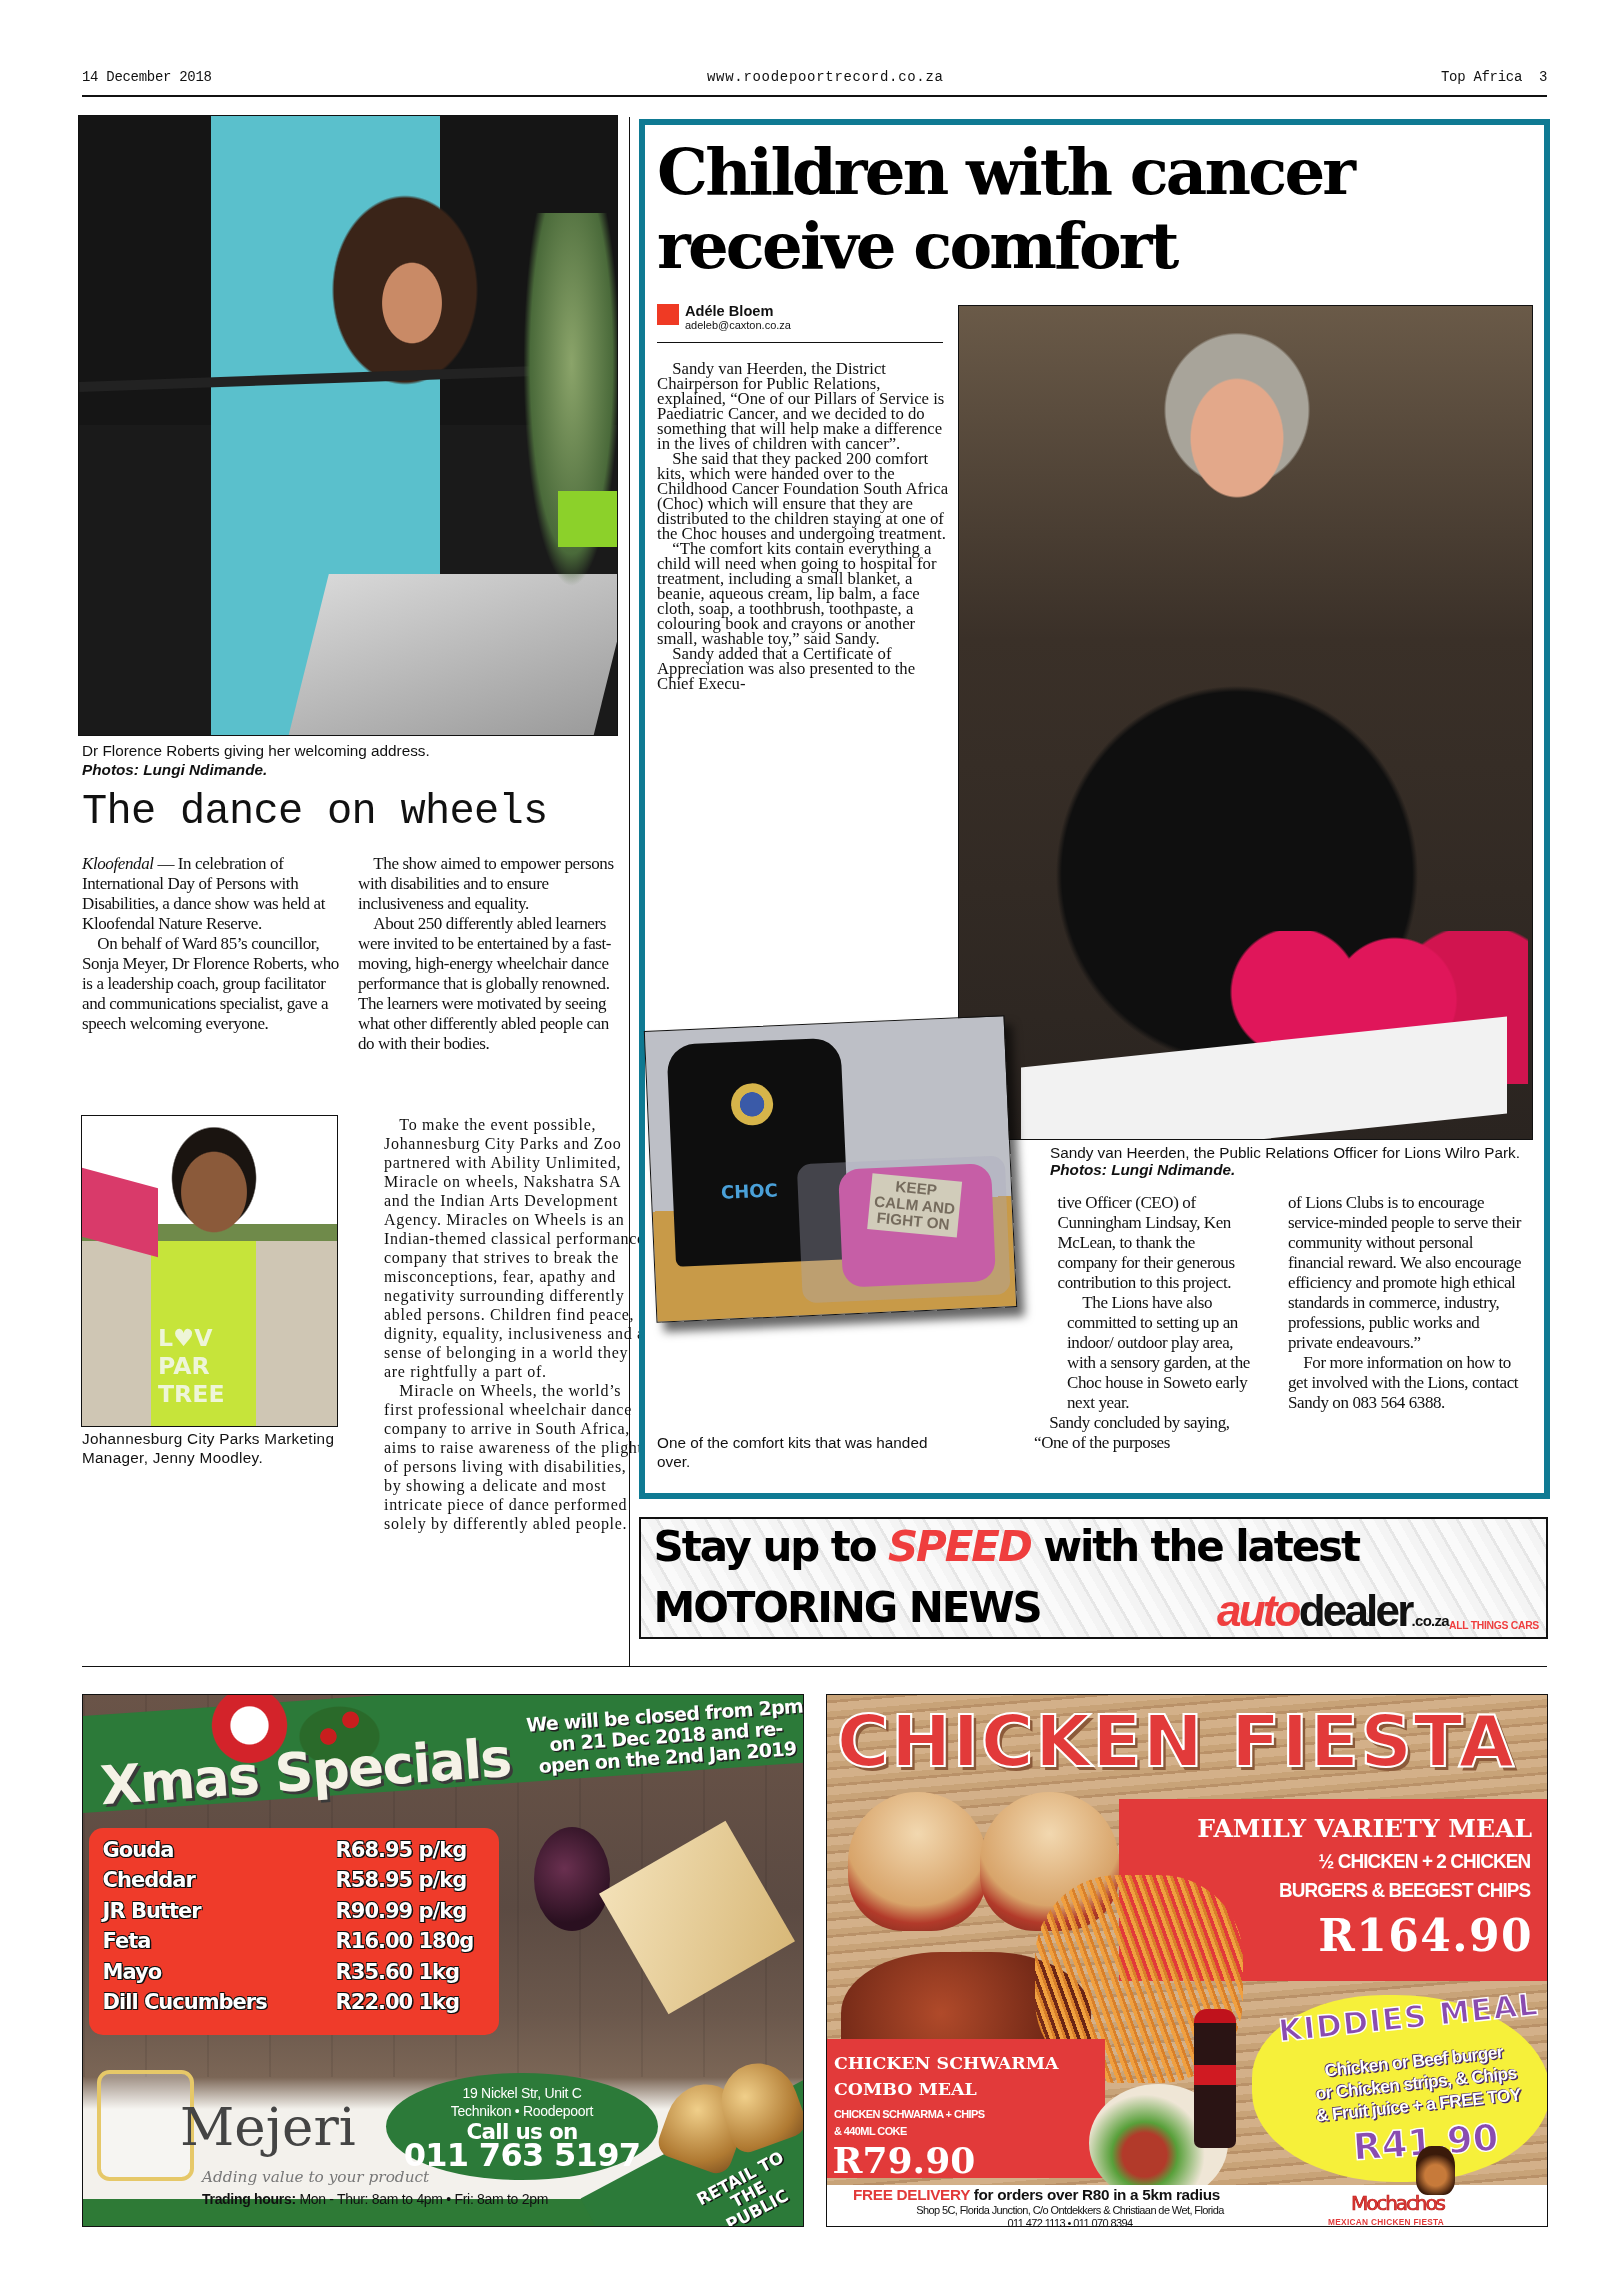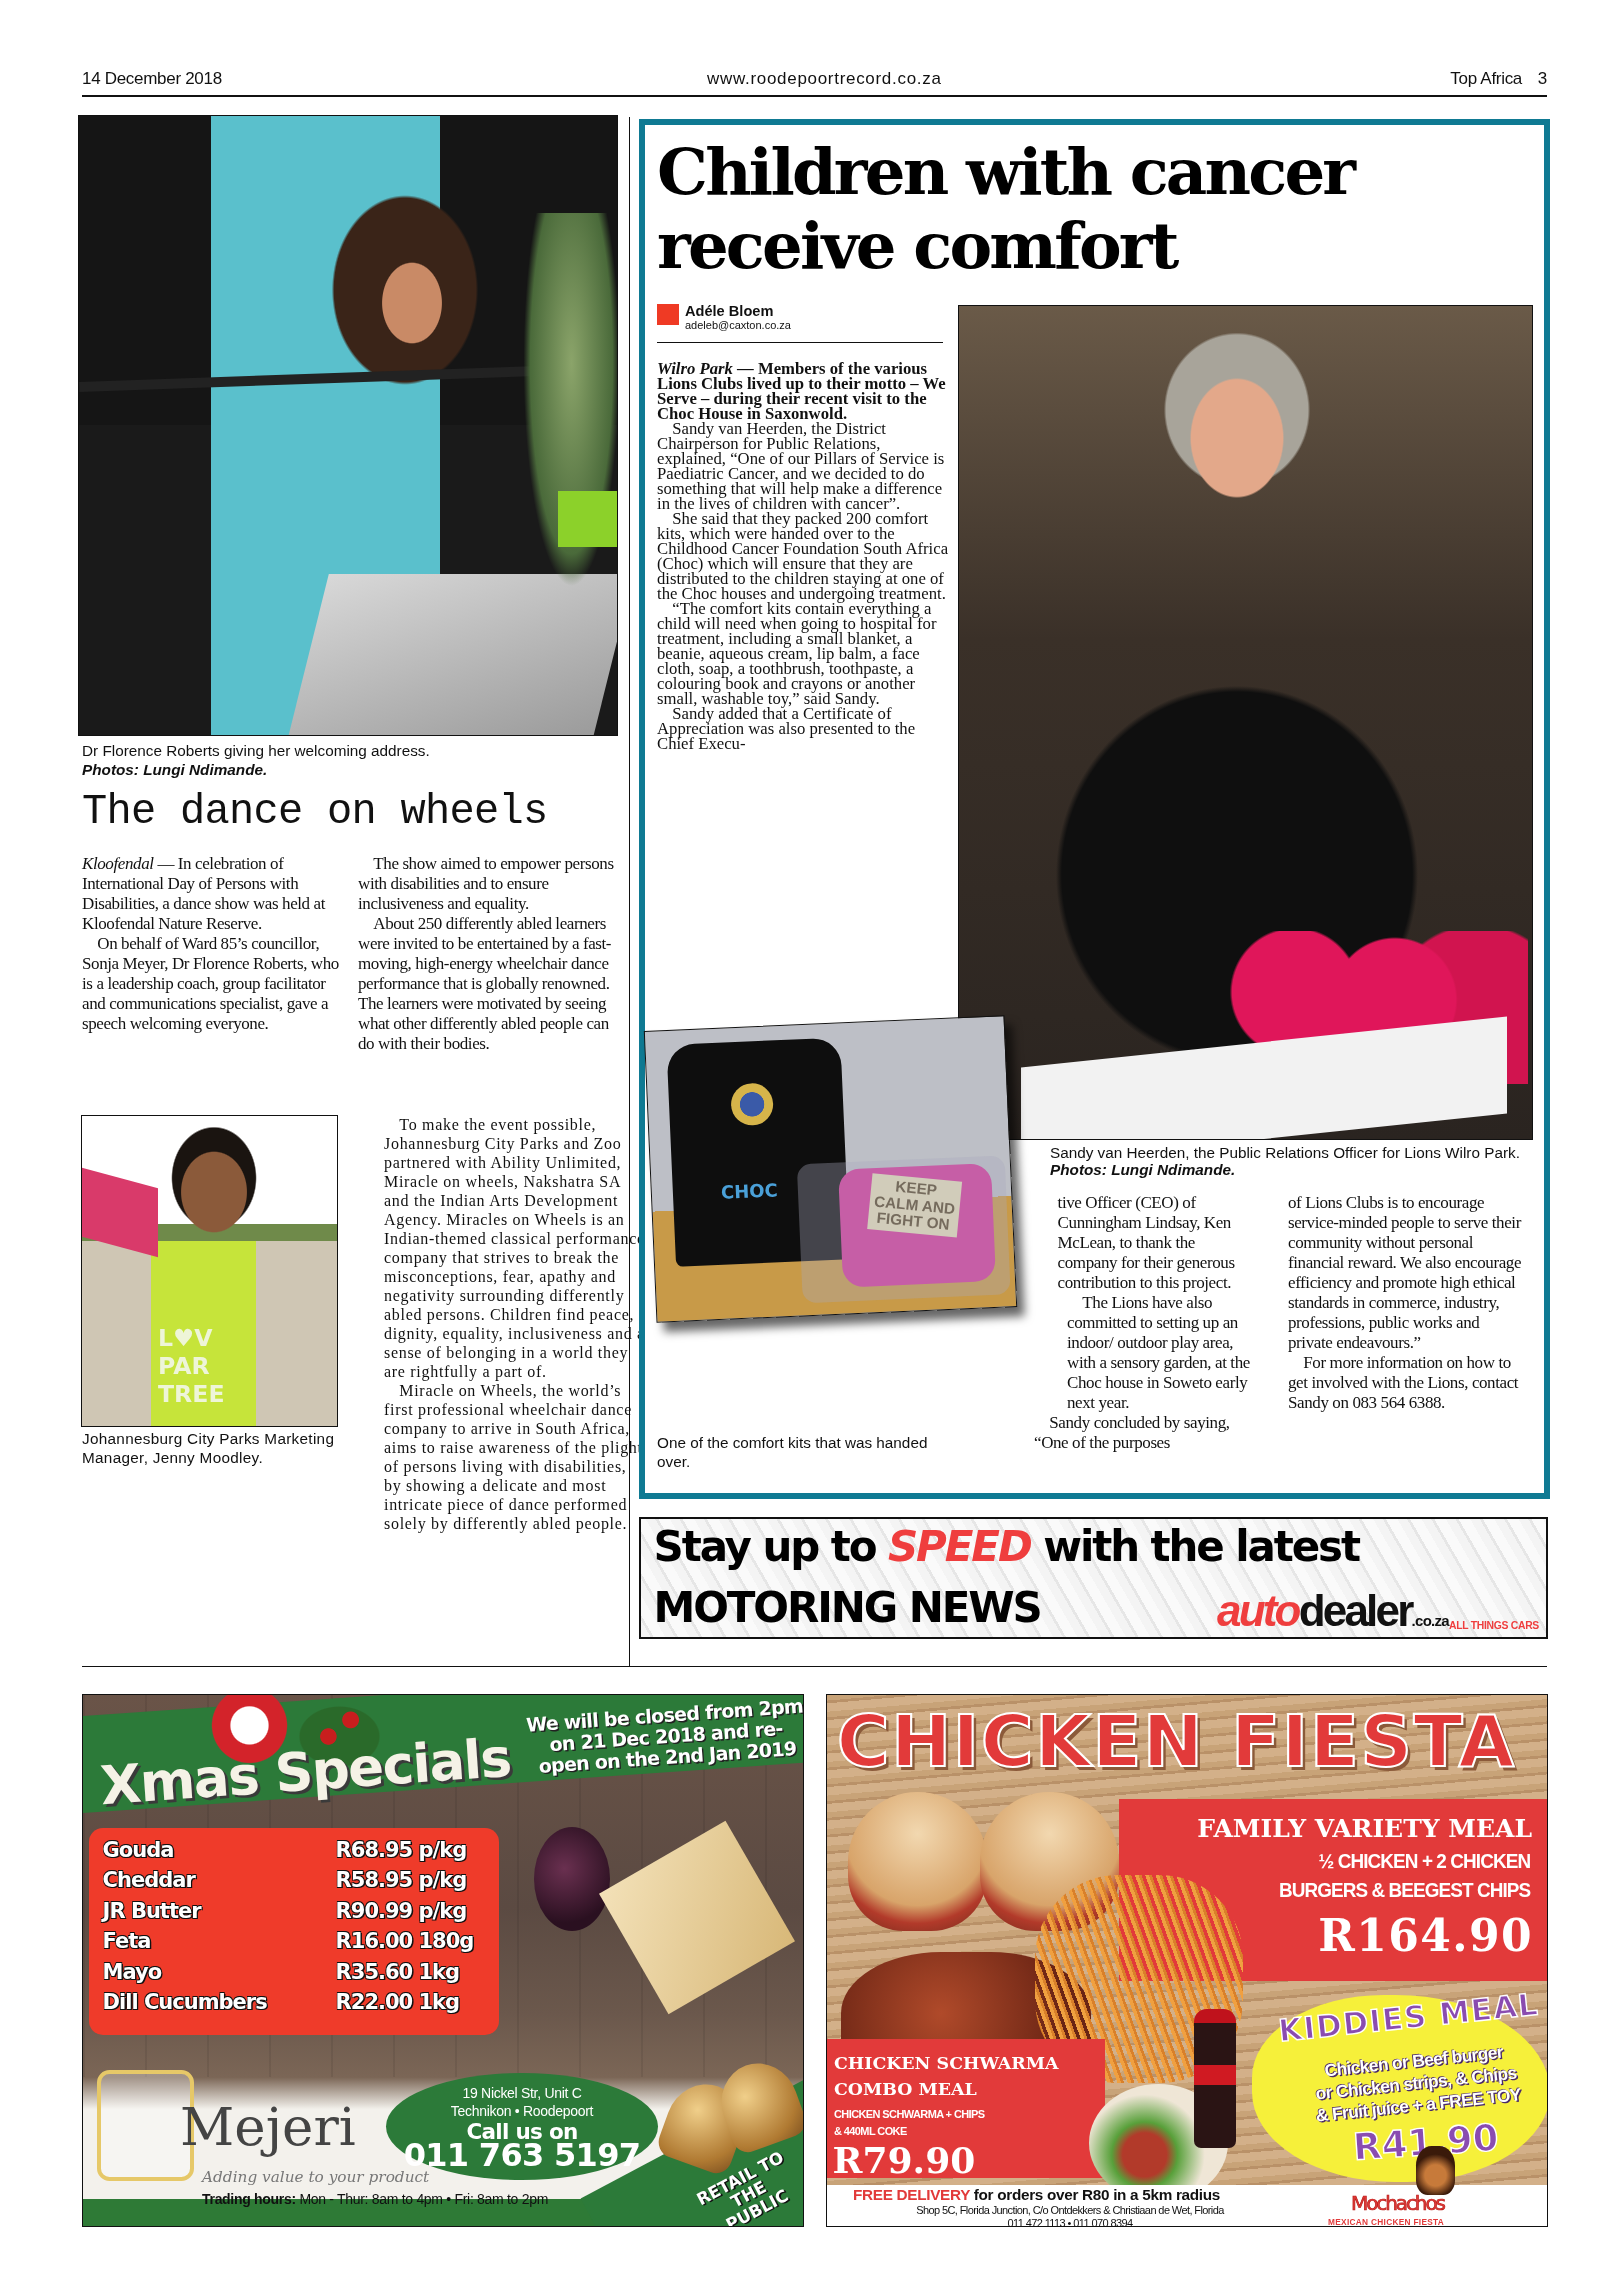--- a/index.html
+++ b/index.html
@@ -3,21 +3,21 @@
 <meta charset="utf-8">
 <style>
   * { box-sizing: border-box; margin: 0; padding: 0; }
   html, body { width: 1624px; height: 2295px; background: #ffffff; overflow: hidden; }
   body { position: relative; font-family: "Liberation Serif", serif; color: #111; }
 
   .abs { position: absolute; }
 
   
   .hdr { position: absolute; top: 69px; left: 82px; width: 1465px; height: 28px; border-bottom: 2.1px solid #111; }
-  .hdr span { position: absolute; top: 0; font-family: Liberation Sans, sans-serif; font-size: 17px; letter-spacing: -0.3px; }
+  .hdr span { position: absolute; top: 0; font-family: Liberation Mono, monospace; font-size: 14px; letter-spacing: -0.3px; }
   .hdr .date { left: 0; }
   .hdr .url { left: 625px; letter-spacing: 0.7px; }
   .hdr .sec { right: 25px; }
   .hdr .pg { right: 0; }
 
   
   .photo { position: absolute; border: 1.4px solid #111; overflow: hidden; }
 
   
   .col-divider { position: absolute; left: 629px; top: 117px; width: 1.4px; height: 1549px; background: #111; }
@@ -176,21 +176,20 @@
   <div>receive comfort</div>
 </div>
 
 <div class="byline">
   <div class="sq"></div>
   <div class="name">Adéle Bloem</div>
   <div class="email">adeleb@caxton.co.za</div>
 </div>
 
 <div class="body-text" style="left:657px; top:361px; width:292px; font-size:16.7px; line-height:15px;">
-  <p class="first lead"><span class="dateline">Wilro Park</span><span> — Members of the various Lions Clubs lived up to their motto – We Serve – during their recent visit to the Choc House in Saxonwold.</span></p>
   <p>Sandy van Heerden, the District Chairperson for Public Relations, explained, “One of our Pillars of Service is Paediatric Cancer, and we decided to do something that will help make a difference in the lives of children with cancer”.</p>
   <p>She said that they packed 200 comfort kits, which were handed over to the Childhood Cancer Foundation South Africa (Choc) which will ensure that they are distributed to the children staying at one of the Choc houses and undergoing treatment.</p>
   <p>“The comfort kits contain everything a child will need when going to hospital for treatment, including a small blanket, a beanie, aqueous cream, lip balm, a face cloth, soap, a toothbrush, toothpaste, a colouring book and crayons or another small, washable toy,” said Sandy.</p>
   <p>Sandy added that a Certificate of Appreciation was also presented to the Chief Execu-</p>
 </div>
 
 <div class="photo" style="left:958px; top:305px; width:575px; height:835px;
      background:
        radial-gradient(ellipse 76px 97px at 278px 132px, #e3a88a 60%, transparent 62%),
        radial-gradient(ellipse 118px 125px at 278px 104px, #a8a49a 60%, transparent 62%),

